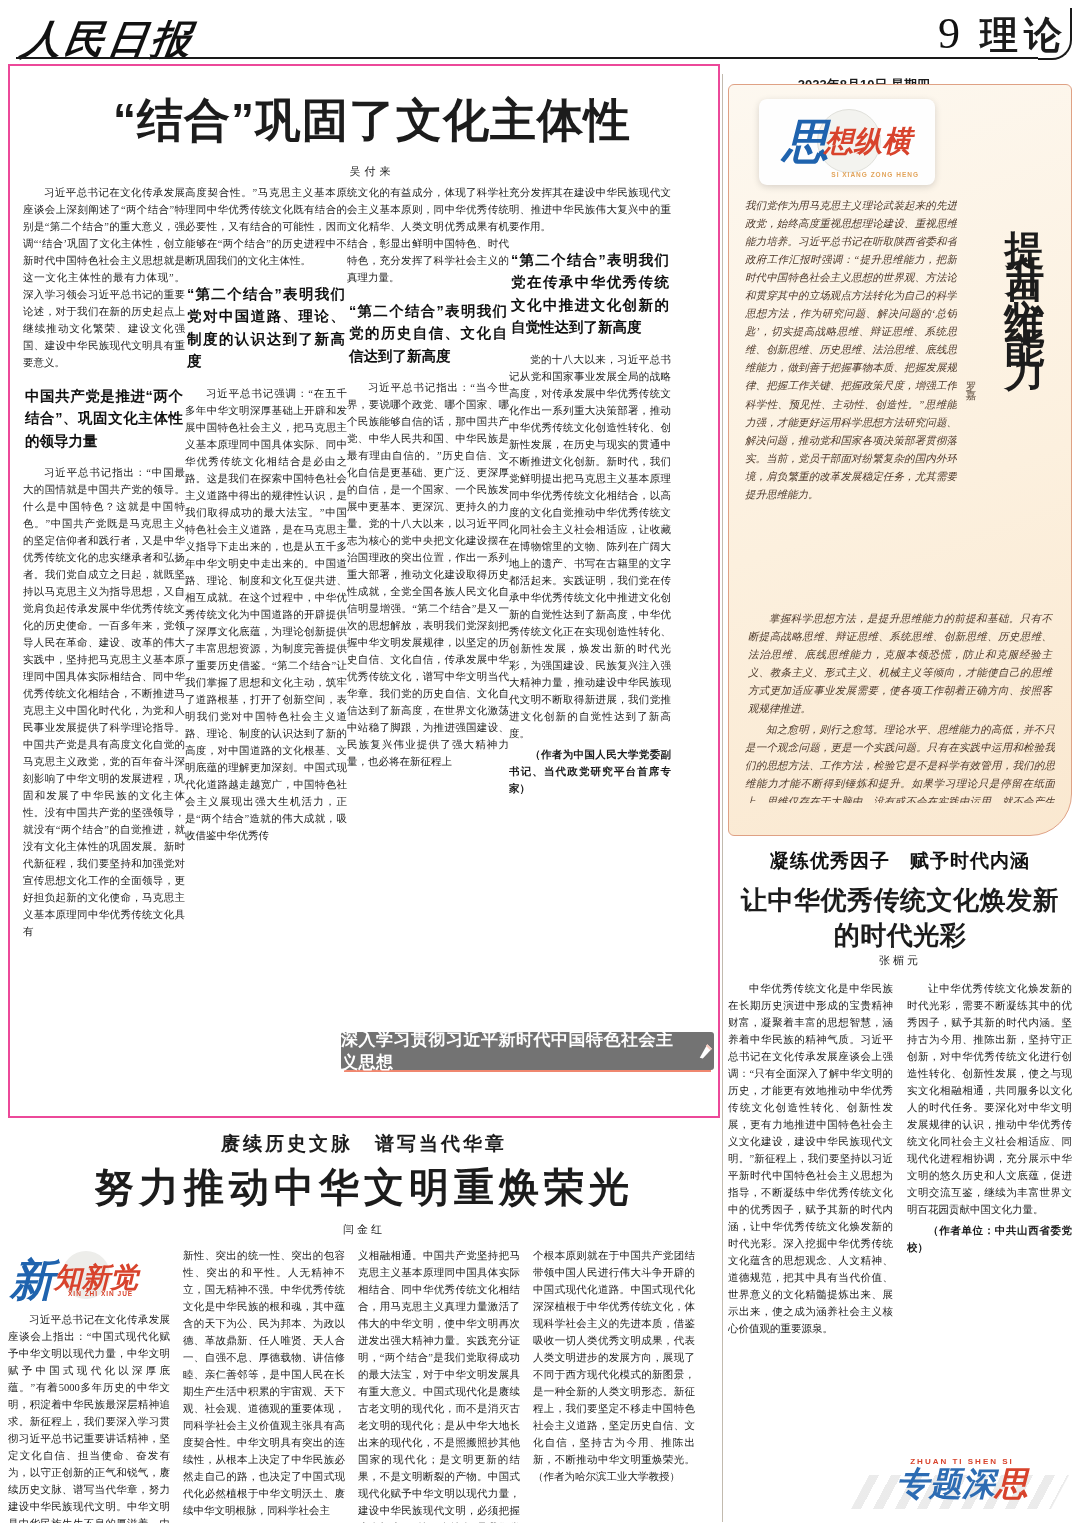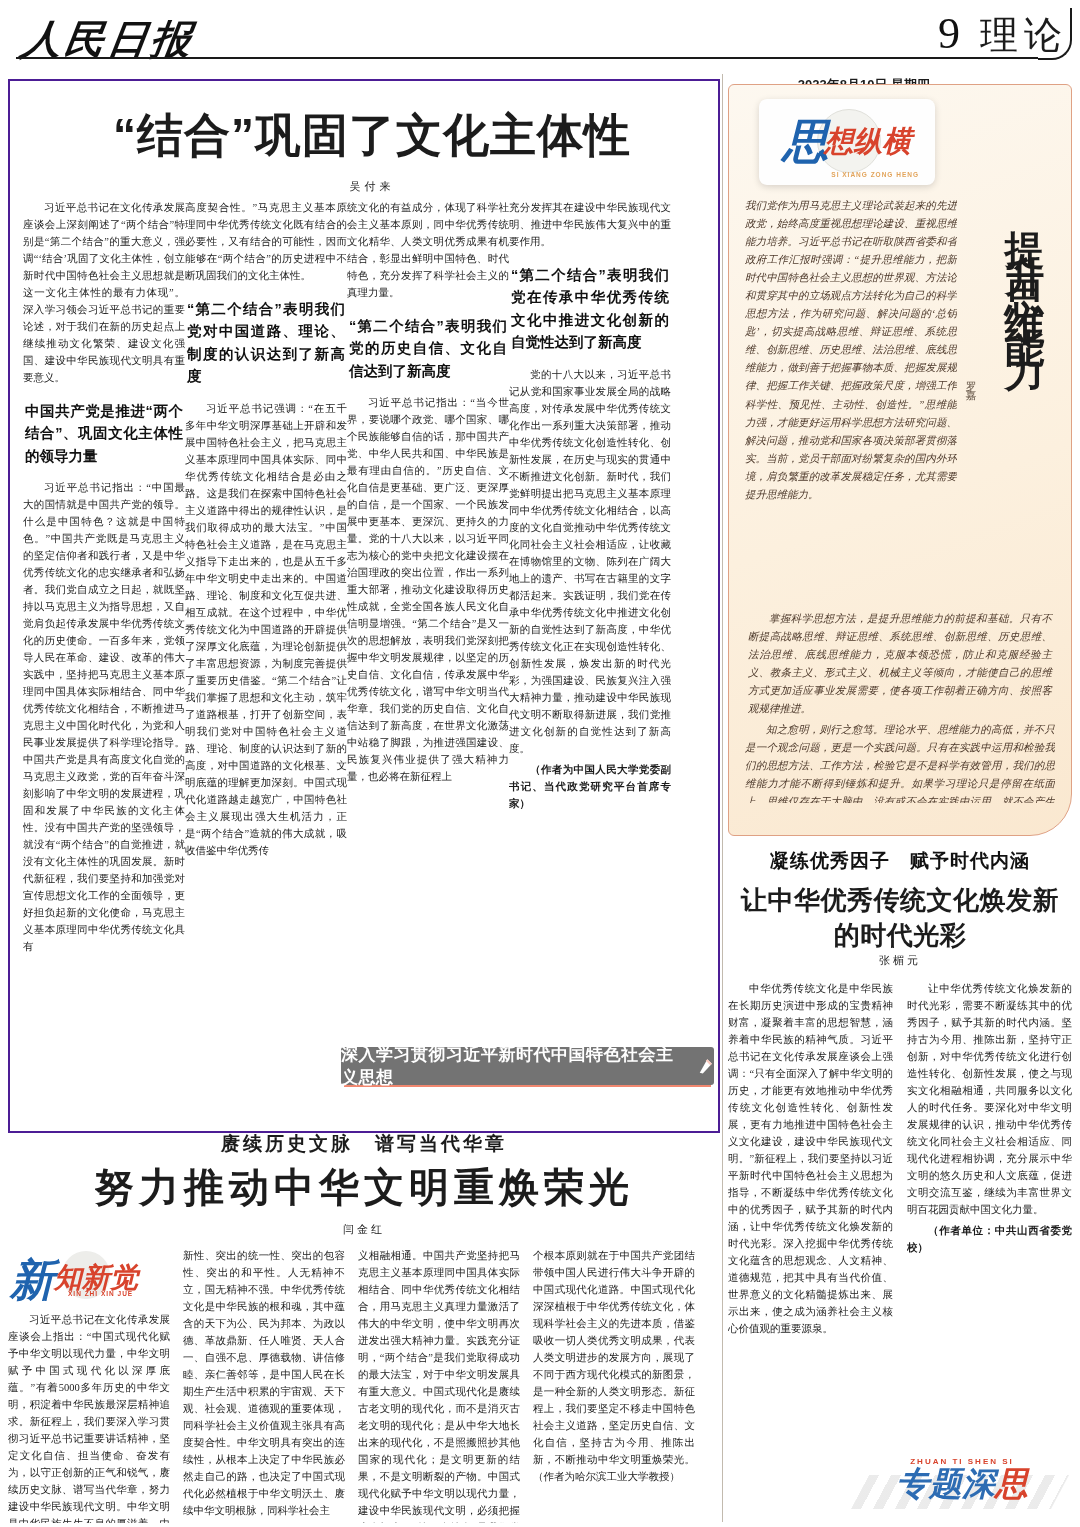--- a/index.html
+++ b/index.html
@@ -4,27 +4,27 @@
 <style>
   html,body{margin:0;padding:0;background:#e8e8e8;}
   .page{position:relative;width:1080px;height:1527px;background:#fff;margin:0 auto;overflow:hidden;
         font-family:"Liberation Serif",serif;color:#1c1c1c;}
   
   .masthead{position:absolute;left:22px;top:12px;font-size:40px;font-weight:bold;font-style:italic;
             transform:skewX(-8deg);letter-spacing:3px;color:#111;}
   .pubdate{position:absolute;left:0;top:36px;width:930px;text-align:right;font-size:13px;font-weight:bold;
            font-family:"Liberation Sans",sans-serif;margin-top:40px;}
   .pagenum{position:absolute;left:938px;top:8px;font-size:44px;color:#111;}
-  .section-name{position:absolute;left:980px;top:10px;font-size:38px;font-weight:400;letter-spacing:6px;
+  .section-name{position:absolute;left:980px;top:10px;font-size:38px;font-weight:700;letter-spacing:6px;
                 font-family:"Liberation Sans",sans-serif;}
   .header-rule{position:absolute;left:16px;top:57px;width:1022px;border-bottom:2.5px solid #1a1a1a;}
   .header-corner{position:absolute;left:1038px;top:8px;width:32px;height:50px;border-right:2.5px solid #1a1a1a;
                  border-bottom:2.5px solid #1a1a1a;border-bottom-right-radius:20px;}
   
-  .main-box{position:absolute;left:8px;top:79px;width:712px;height:1054px;border:2px solid #4c1d95;box-sizing:border-box;padding-left:16px;}
+  .main-box{position:absolute;left:8px;top:64px;width:712px;height:1054px;border:2px solid #ec4899;box-sizing:border-box;padding-left:16px;}
   .main-headline{text-align:center;margin-top:24px;font-size:46px;font-weight:900;letter-spacing:1px;
                  font-family:"Liberation Sans",sans-serif;}
   .main-byline{text-align:center;margin-top:12px;font-size:11px;letter-spacing:4px;}
   .main-cols{position:absolute;left:13px;top:118px;right:13px;bottom:8px;display:flex;}
   .mcol{width:162px;overflow:hidden;font-size:10.5px;line-height:1.62;text-align:justify;}
   .col-short{height:846px;}
   .para{text-indent:2em;margin:0 0 2px 0;}
   .subhead{font-family:"Liberation Sans",sans-serif;font-weight:bold;font-size:14.5px;line-height:1.55;
            text-align:justify;margin:14px 2px 12px 2px;color:#111;}
   .attribution{font-weight:bold;text-indent:2em;margin-top:4px;}

